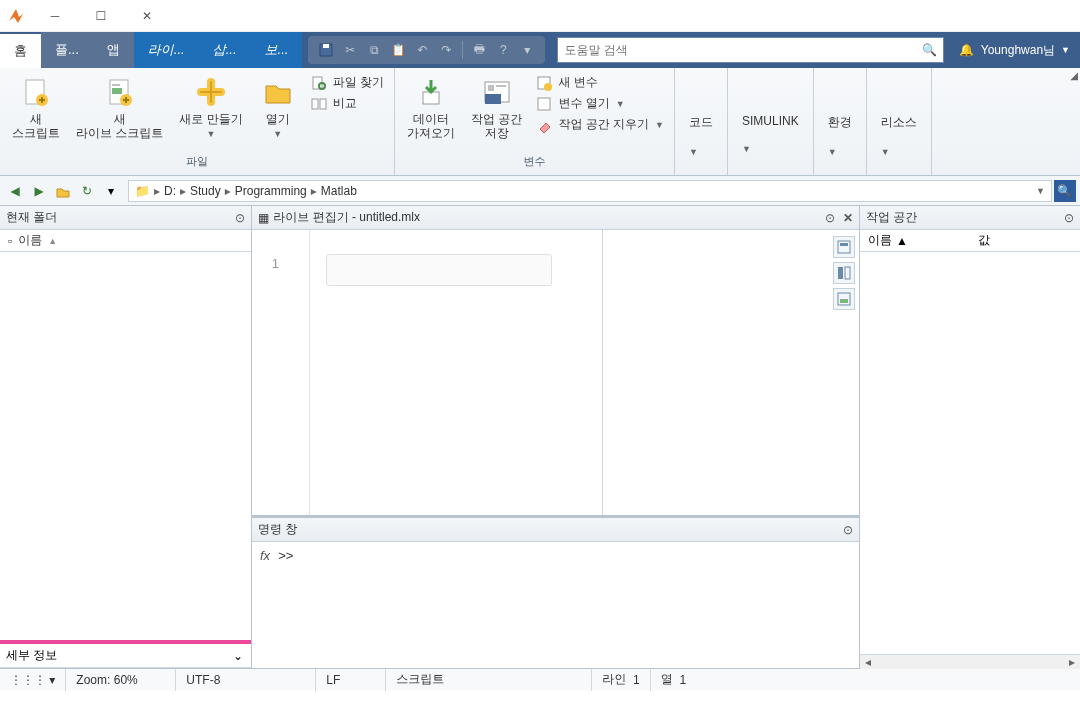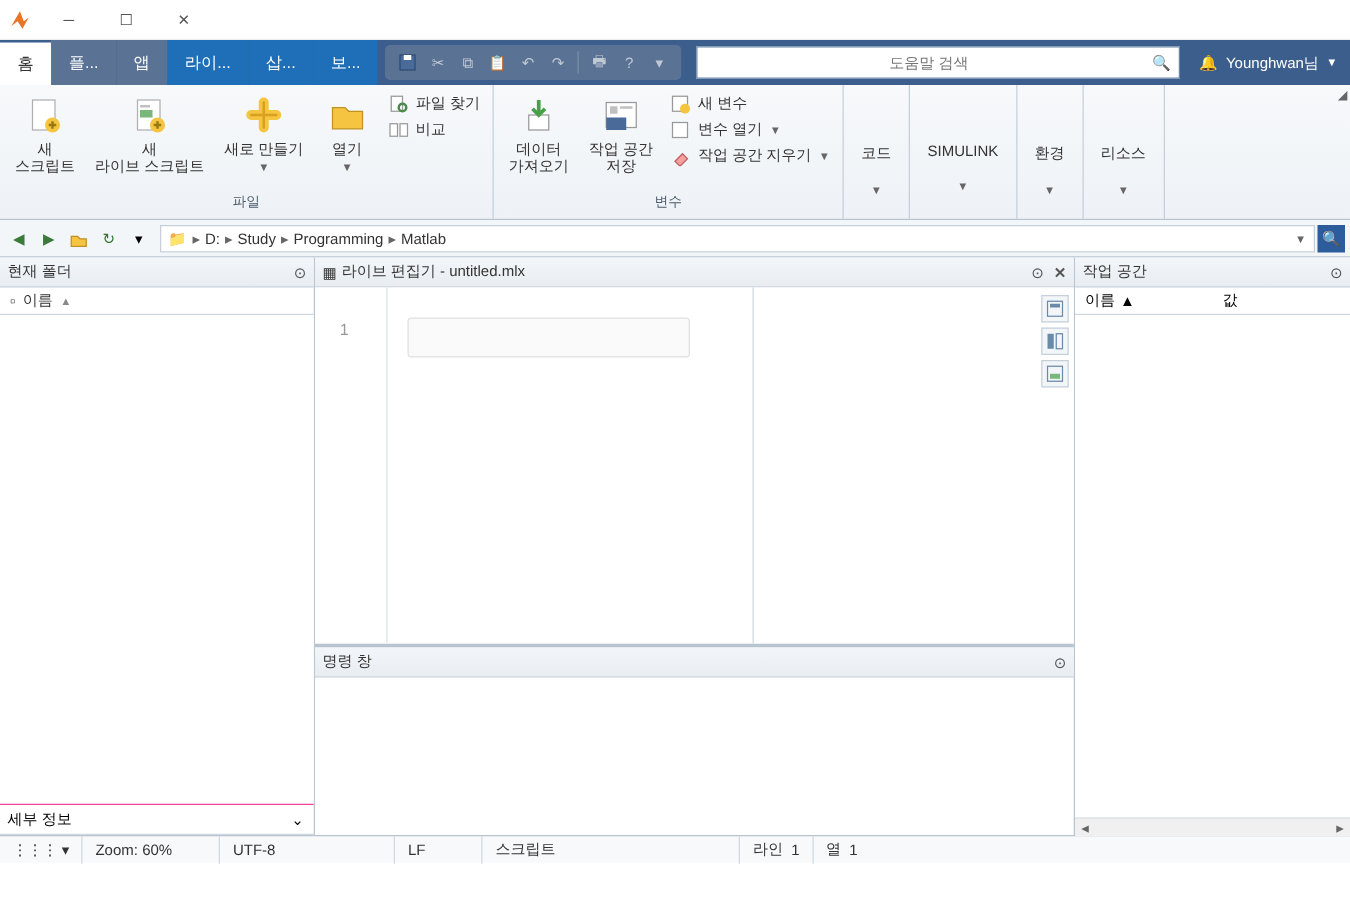--- a/index.html
+++ b/index.html
@@ -4,57 +4,57 @@
 <style>
 * { margin:0; padding:0; box-sizing:border-box; font-family:"Segoe UI","Malgun Gothic",sans-serif; }
 body { width:1080px; height:720px; background:#fff; overflow:hidden; font-size:12px; }
 .titlebar { height:32px; background:#fff; display:flex; align-items:center; padding:0 8px; border-bottom:1px solid #eee; }
 .titlebar .logo { width:16px; height:16px; margin-right:8px; }
 .titlebar .title { color:#666; font-size:12px; flex:1; }
 .titlebar .wbtn { width:46px; height:32px; display:flex; align-items:center; justify-content:center; color:#555; }
 .tabstrip { height:36px; background:#3b5e8c; display:flex; align-items:stretch; position:relative; }
 .tab { padding:0 14px; display:flex; align-items:center; color:#fff; font-size:13px; cursor:pointer; }
 .tab.active { background:#fff; color:#333; border-top:2px solid #3b5e8c; }
-.tab.blue { background:#1f6fb8; }
+.tab.blue { background:#1f6fb8;font-style:italic; }
 .qat { display:flex; align-items:center; background:#5a7294; border-radius:4px; margin:4px 6px; padding:0 6px; }
 .qat .q { width:24px; height:24px; display:flex; align-items:center; justify-content:center; color:#c0c8d4; }
 .searchbox { flex:1; margin:5px 6px; height:26px; background:#fff; border:1px solid #6b87a9; display:flex; align-items:center; padding:0 6px; }
-.searchbox input { border:none; outline:none; flex:1; font-size:12px; color:#888;text-align:center; }
+.searchbox input { border:none; outline:none; flex:1; font-size:12px; color:#888; }
 .searchbox .sicon { color:#2d5c9c; }
 .usr { display:flex; align-items:center; color:#fff; padding:0 10px; gap:6px; }
 .ribbon { height:108px; background:linear-gradient(#f7f9fb,#eef2f6); border-bottom:1px solid #b8c4d0; display:flex; align-items:stretch; }
 .rgroup { display:flex; flex-direction:column; align-items:center; border-right:1px solid #c5d0db; padding:4px 6px; }
 .rgroup .items { display:flex; flex:1; align-items:flex-start; gap:4px; }
 .rgroup .glabel { font-size:11px; color:#4a5a6a; text-align:center; padding:2px 0; }
 .rbtn { display:flex; flex-direction:column; align-items:center; justify-content:flex-start; padding:4px 6px; cursor:pointer; min-width:50px; }
 .rbtn .ic { width:32px; height:32px; display:flex; align-items:center; justify-content:center; }
 .rbtn .lbl { margin-top:4px; font-size:12px; color:#333; text-align:center; line-height:14px; }
 .rstack { display:flex; flex-direction:column; justify-content:center; gap:4px; padding:2px 4px; }
 .rrow { display:flex; align-items:center; gap:6px; cursor:pointer; font-size:12px; color:#333; white-space:nowrap;text-align:right; }
 .rrow .ic { width:16px; height:16px; display:flex; align-items:center; justify-content:center; }
-.rtiny { display:flex; flex-direction:column; align-items:center; padding:4px 8px; cursor:pointer; }
+.rtiny { display:flex; flex-direction:column; align-items:flex-start; padding:4px 8px; cursor:pointer; }
 .rtiny .lbl { font-size:12px; color:#333; margin-top:6px; }
 .carrot { font-size:9px; color:#666; }
 .navbar { height:30px; background:#f3f6f9; border-bottom:1px solid #b8c4d0; display:flex; align-items:center; padding:0 4px; gap:2px; }
 .navbtn { width:22px; height:22px; display:flex; align-items:center; justify-content:center; cursor:pointer; }
 .bc { display:flex; align-items:center; flex:1; background:#fff; border:1px solid #c5d0db; height:22px; padding:0 6px; gap:4px; margin-left:4px; }
 .bc .sep { color:#666; }
 .bc .item { color:#333; cursor:pointer; }
 .navbar .search { width:22px; height:22px; background:#2d5c9c; display:flex; align-items:center; justify-content:center; color:#fff; }
 .workspace { display:flex; height:462px; }
 .panel { display:flex; flex-direction:column; border-right:1px solid #b8c4d0; }
 .panel:last-child { border-right:none; }
 .phead { height:24px; background:linear-gradient(#f3f6f9,#e8edf2); border-bottom:1px solid #c5d0db; display:flex; align-items:center; padding:0 6px; font-size:12px; color:#333; position:relative; }
 .phead .more { position:absolute; right:6px; color:#555; cursor:pointer; }
 .phead .close { margin-left:6px; color:#555; cursor:pointer; font-weight:bold; }
 .colhead { height:22px; border-bottom:1px solid #d0d8e0; display:flex; align-items:center; padding:0 8px; font-size:12px; color:#333; gap:6px; }
 .colhead .sort { font-size:9px; color:#888; }
 .left { width:252px; }
 .left .body { flex:1; background:#fff; }
-.details { border-top:1px solid #ec4899; }
+.details { border-top:4px solid #ec4899; }
 .details .dhd { height:24px; display:flex; align-items:center; padding:0 6px; font-size:12px; border-bottom:1px solid #d0d8e0; position:relative; }
 .details .dhd .chev { position:absolute; right:8px; }
 .details .dbody { height:160px; display:flex; align-items:center; justify-content:center; color:#333; }
 .center { flex:1; display:flex; flex-direction:column; }
 .edtabs { height:26px; background:#eef2f6; border-bottom:1px solid #c5d0db; display:flex; align-items:center; padding-left:4px; }
 .edtab { height:24px; background:#fff; border:1px solid #c5d0db; border-bottom:none; padding:0 10px; display:flex; align-items:center; gap:8px; font-size:12px; border-radius:3px 3px 0 0; }
 .edtab .x { color:#888; cursor:pointer; }
 .addtab { width:26px; height:24px; display:flex; align-items:center; justify-content:center; border:1px solid #c5d0db; border-bottom:none; margin-left:2px; cursor:pointer; border-radius:3px 3px 0 0; background:#f3f6f9; }
 .editor { flex:1; display:flex; background:#fff; position:relative; border-bottom:1px solid #b8c4d0; }
 .gutter { width:58px; border-right:1px solid #e0e4e8; padding:26px 30px 0 0; text-align:right; color:#999; font-size:13px; }
@@ -386,20 +386,24 @@
             </svg>
           </div>
       </div>
     </div>
     <div class="split"></div>
     <div class="cmdwin">
       <div class="phead">
         <span>명령 창</span>
         <span class="more">⊙</span>
       </div>
+      <div class="body">
+        <span class="fx">fx</span>
+        <span>&gt;&gt;</span>
+      </div>
     </div>
   </div>
 
   <div class="panel right">
     <div class="phead">
       <span>작업 공간</span>
       <span class="more">⊙</span>
     </div>
     <div class="cols">
       <div class="c">

